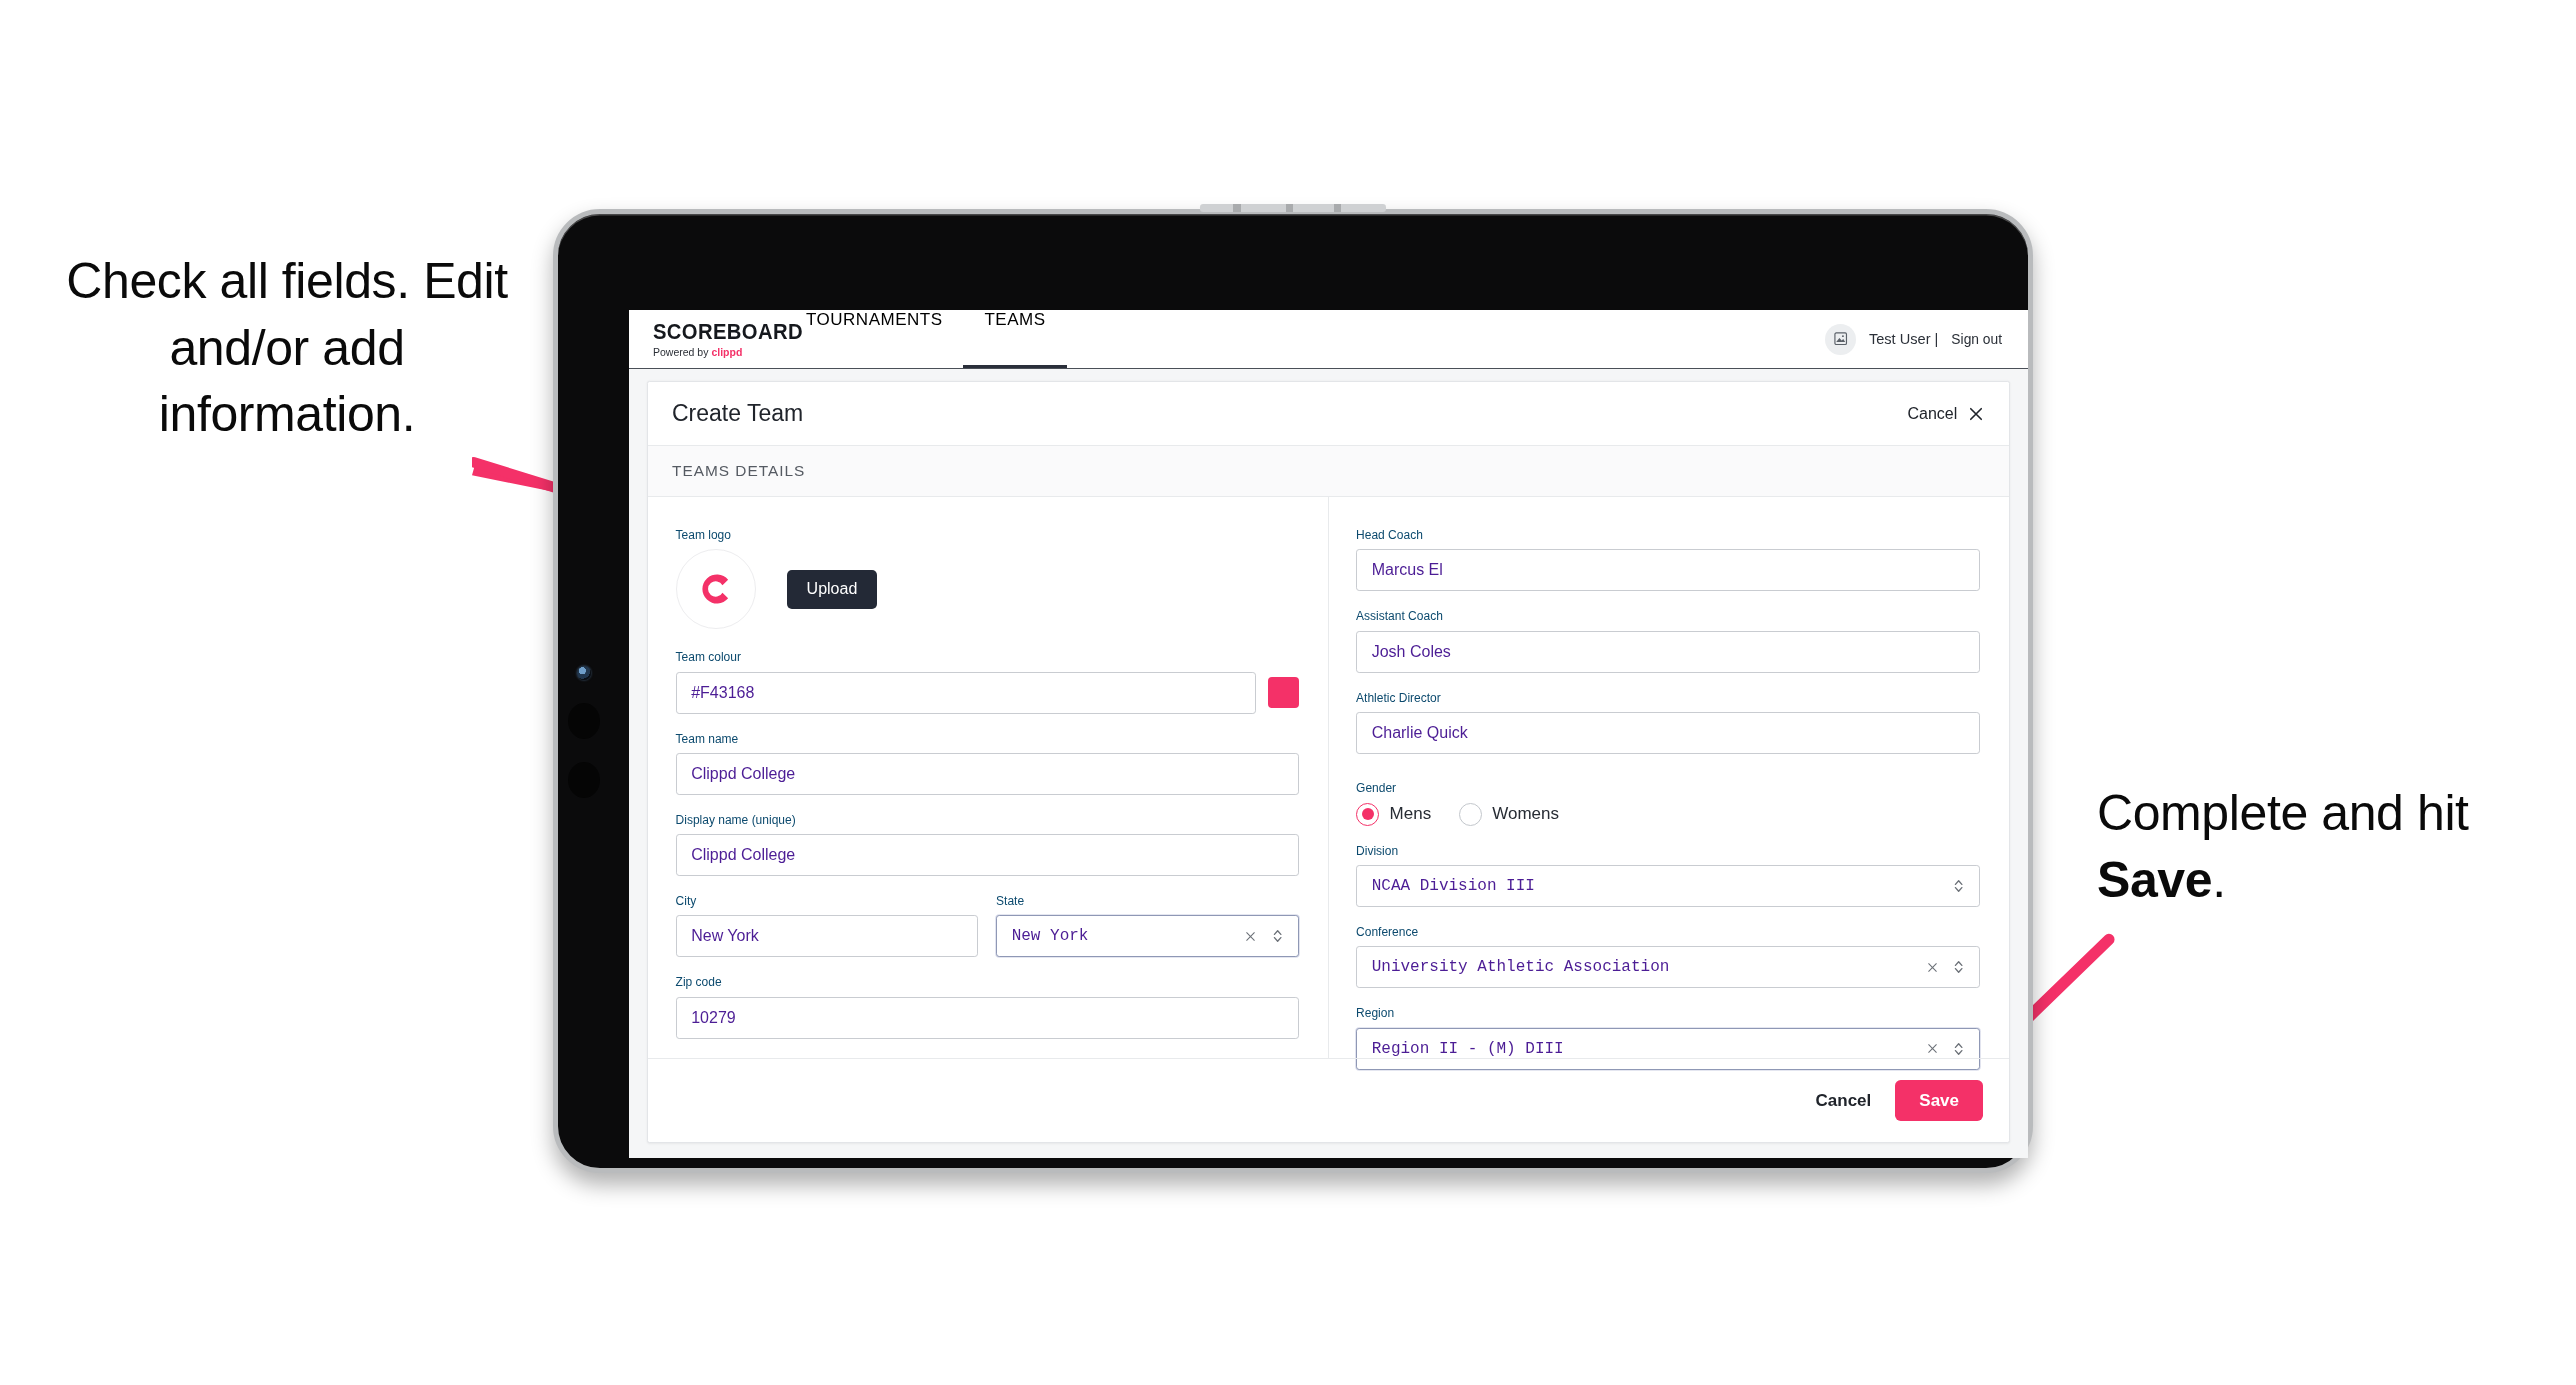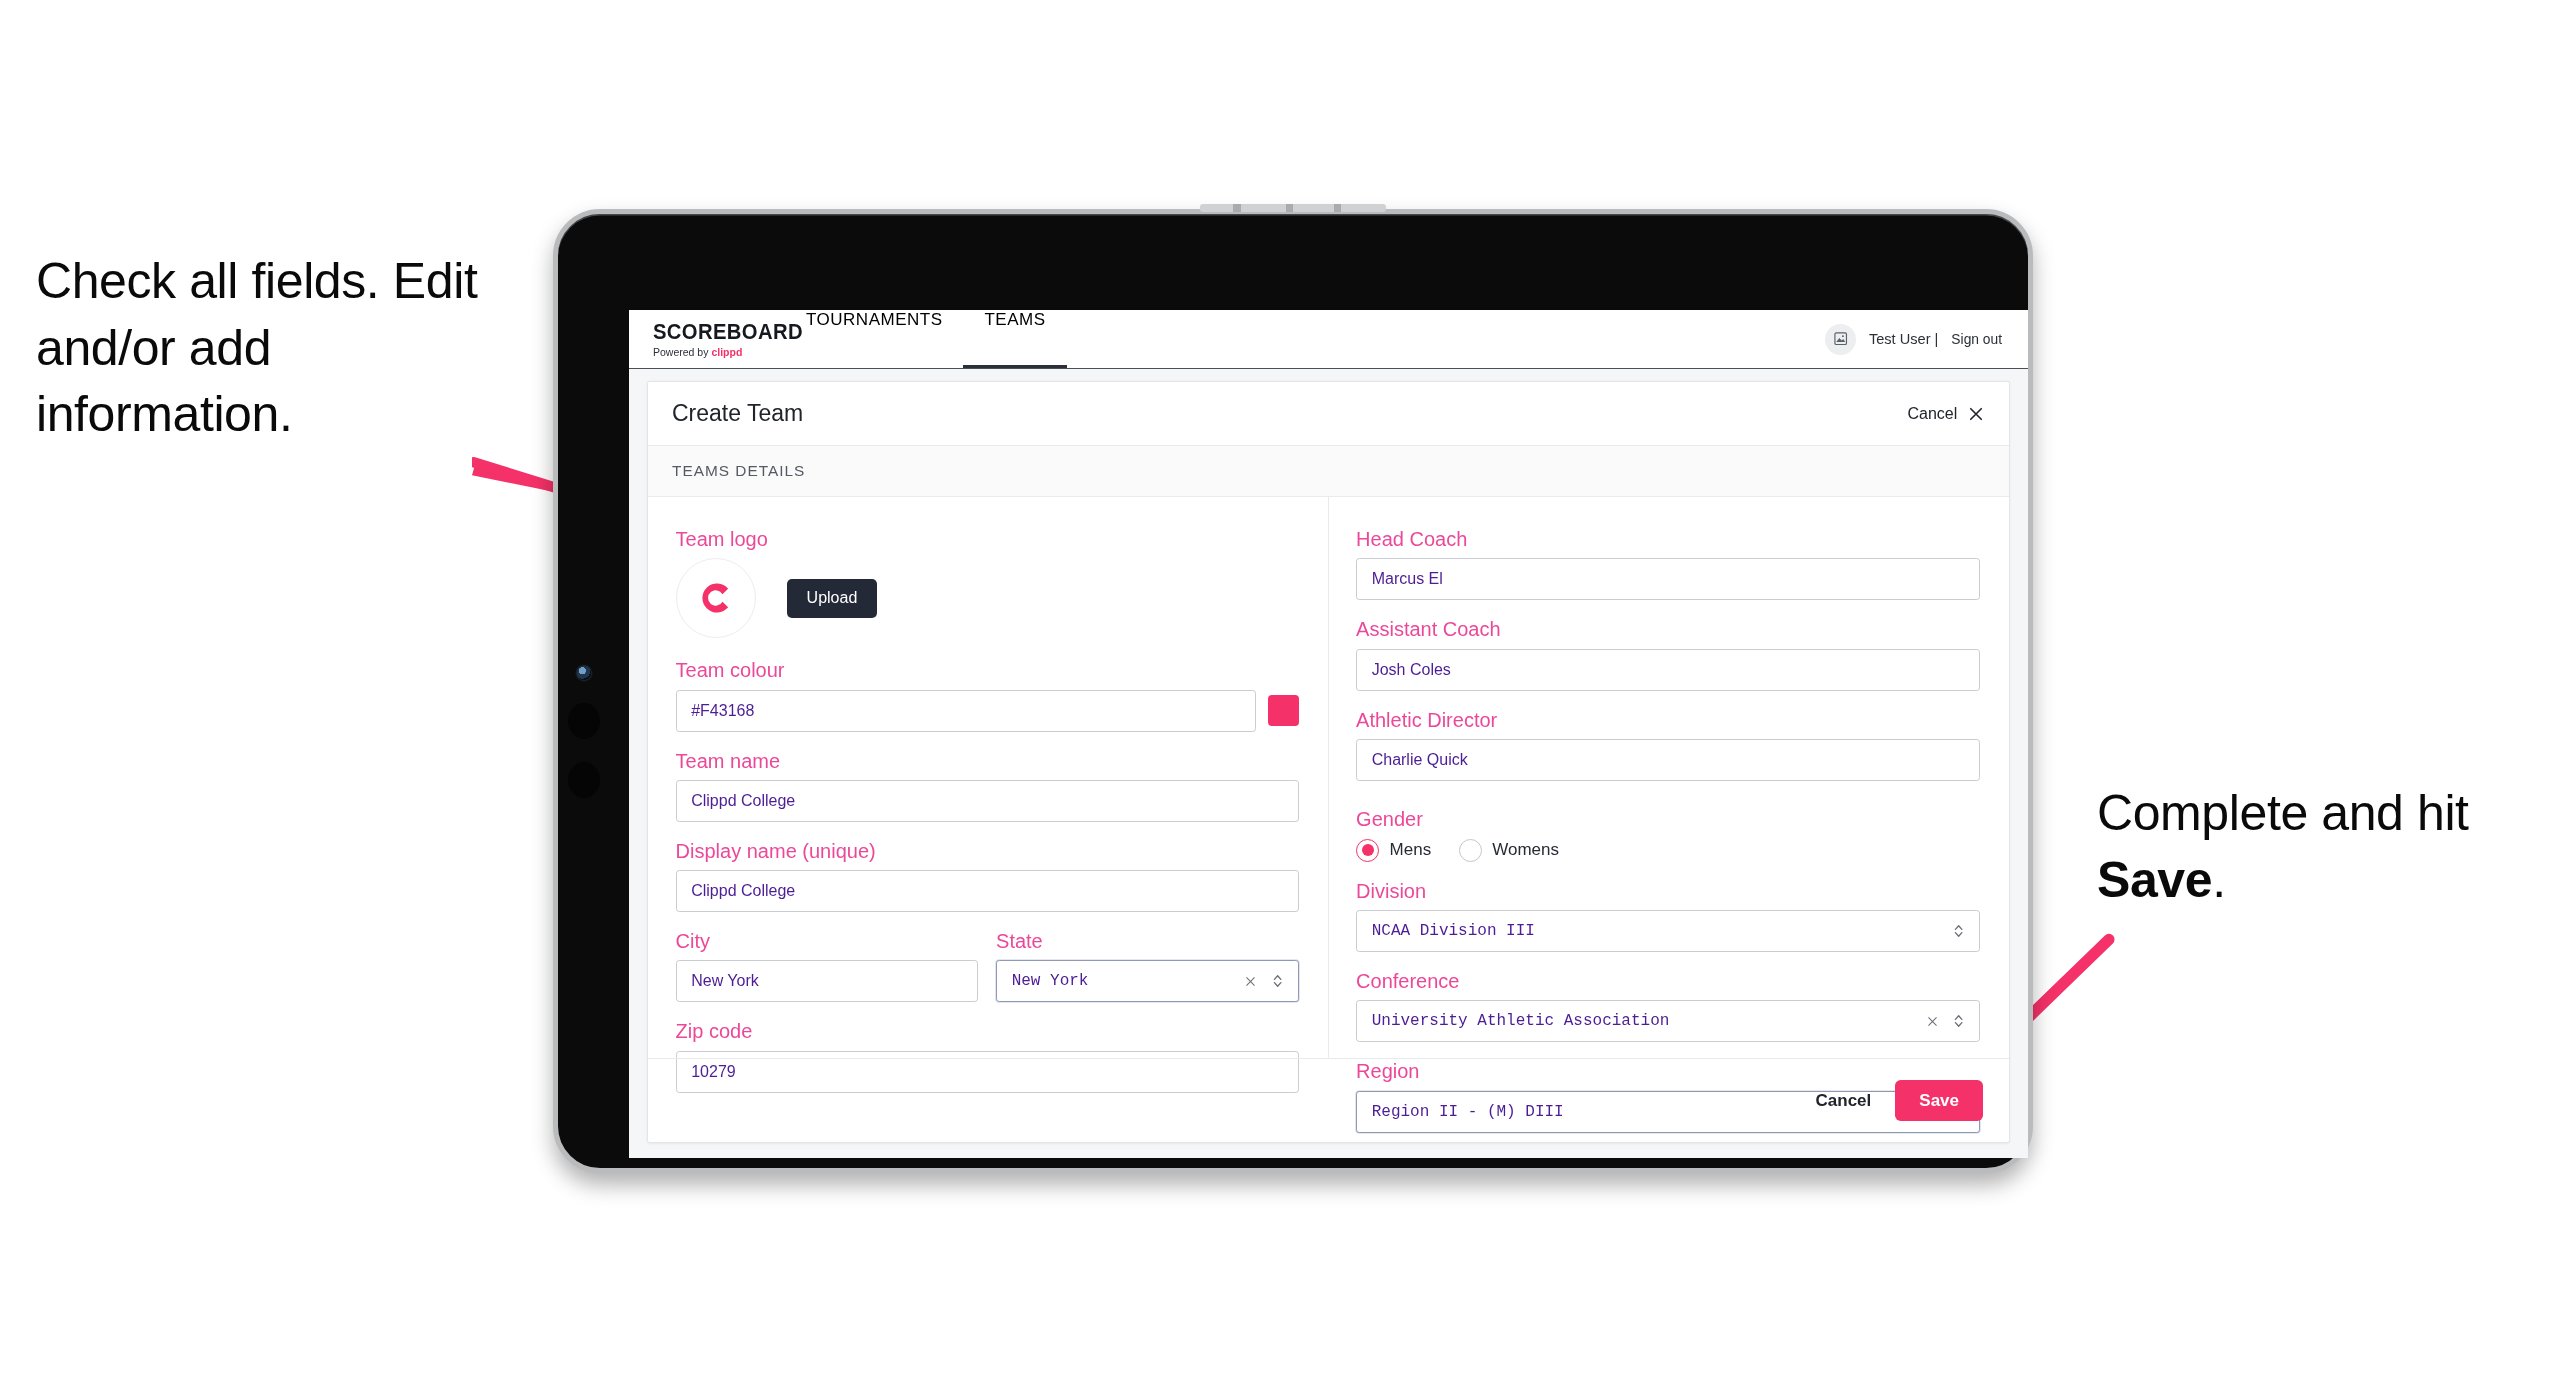--- a/index.html
+++ b/index.html
@@ -4,21 +4,21 @@
 <style>
   html,body{margin:0;padding:0;}
   body{
     width:2576px;height:1386px;background:#ffffff;
     font-family:"Liberation Sans", sans-serif;
     overflow:hidden;position:relative;
   }
 
   
   .annot{position:absolute;color:#0a0a0a;font-size:50px;line-height:1.33;letter-spacing:-0.4px;}
-  #annot-left{left:36px;top:248px;width:486px;}
+  #annot-left{left:44px;top:248px;width:486px;text-align:center;}
   #annot-right{left:2097px;top:780px;width:454px;}
   .annot b{font-weight:700;}
 
   .arrow{position:absolute;pointer-events:none;}
 
   
   #tablet{
     position:absolute;left:553px;top:209px;width:1480px;height:964px;
     background:#0b0b0c;border-radius:47px;
     border:5.7px solid #b9bbbd;
@@ -63,21 +63,21 @@
   #card-title{font-size:23px;color:#20242b;}
   #cancel-top{margin-left:auto;display:flex;align-items:center;gap:9.7px;font-size:16px;color:#20242b;cursor:pointer;}
   #section-head{height:50px;background:#fafafb;border-bottom:0.8px solid #e8eaec;display:flex;align-items:center;padding:0 24px;}
   #section-title{font-size:15.4px;letter-spacing:1px;color:#555a62;}
 
   #cols{flex:1;display:flex;min-height:0;}
   #colL{width:50%;box-sizing:border-box;padding:31px 29px 0 27.6px;border-right:0.8px solid #e8eaec;}
   #colR{width:50%;box-sizing:border-box;padding:31px 29px 0 27.6px;}
 
   .fld{margin-bottom:18px;}
-  .lbl{font-size:20px;color:#ec4899;margin-bottom:7.3px;}
+  .lbl{font-size:12px;color:#0c4a6e;margin-bottom:7.3px;}
   .inp{height:42px;border:0.8px solid #c9ccd1;border-radius:3.2px;background:#fff;display:flex;align-items:center;
      padding:0 14.6px;font-size:16px;color:#4c1d95;box-sizing:border-box;cursor:text;}
   .inp.focusd{border-color:#8f98b5;box-shadow:0 0 0 0.8px rgba(110,125,180,.25);}
   .sel{justify-content:space-between;cursor:pointer;}
   .sel .sv{flex:1;font-family:Liberation Mono, monospace;}
   .ic{display:flex;align-items:center;gap:14.6px;color:#6c7178;}
 
   
   #logo-row{display:flex;align-items:center;gap:31px;margin-bottom:21px;}
   #logo-circle{width:78px;height:78px;border-radius:50%;border:1.6px solid #ededef;display:flex;align-items:center;justify-content:center;background:#fff;}

